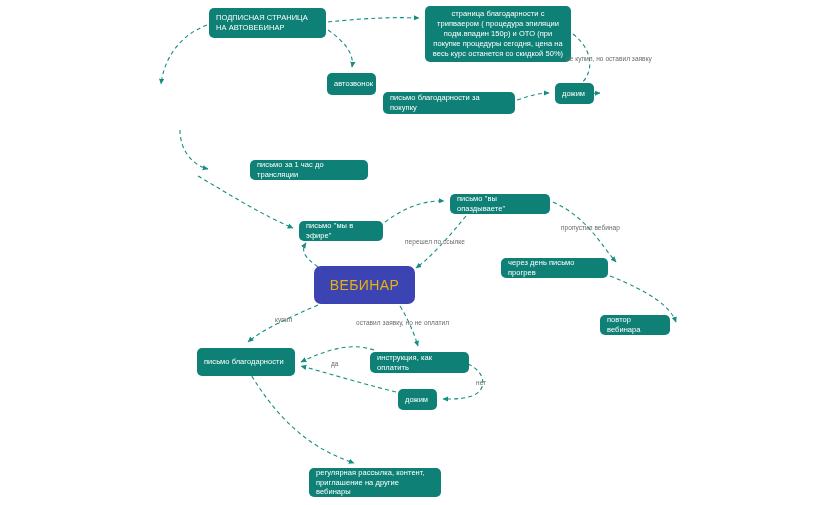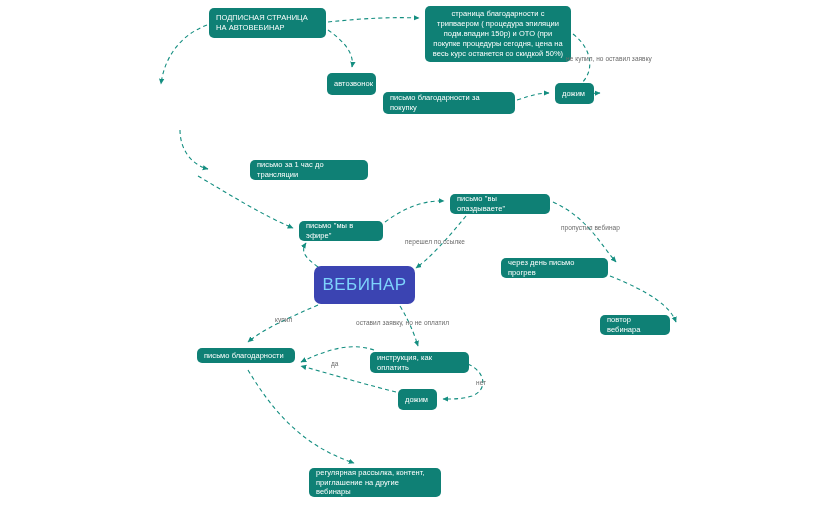--- a/index.html
+++ b/index.html
@@ -31,22 +31,22 @@
     border-radius: 5px;
     font-size: 7.5px;
     line-height: 1.32;
     padding: 5px 7px;
     display: flex;
     align-items: center;
     letter-spacing: 0.05px;
   }
   .node.center {
     background: #3b44b2;
-    color: #7dd3fc;
-    font-size: 17px;
+    color: #eab308;
+    font-size: 14px;
     justify-content: center;
     border-radius: 7px;
     letter-spacing: 0.4px;
   }
   .node.upper {
     font-size: 7.5px;
   }
   .edge-label {
     position: absolute;
     color: #6a6a6a;
@@ -144,21 +144,21 @@
   </div>
 
   <div class="node" style="left:600px; top:315px; width:70px; height:20px;">
     <span>повтор вебинара</span>
   </div>
 
   <div class="node center" style="left:314px; top:266px; width:101px; height:38px;">
     <span>ВЕБИНАР</span>
   </div>
 
-  <div class="node" style="left:197px; top:348px; width:98px; height:15px;">
+  <div class="node" style="left:197px; top:348px; width:98px; height:28px;">
     <span>письмо благодарности</span>
   </div>
 
   <div class="node" style="left:370px; top:352px; width:99px; height:21px;">
     <span>инструкция, как оплатить</span>
   </div>
 
   <div class="node" style="left:398px; top:389px; width:39px; height:21px;">
     <span>дожим</span>
   </div>

